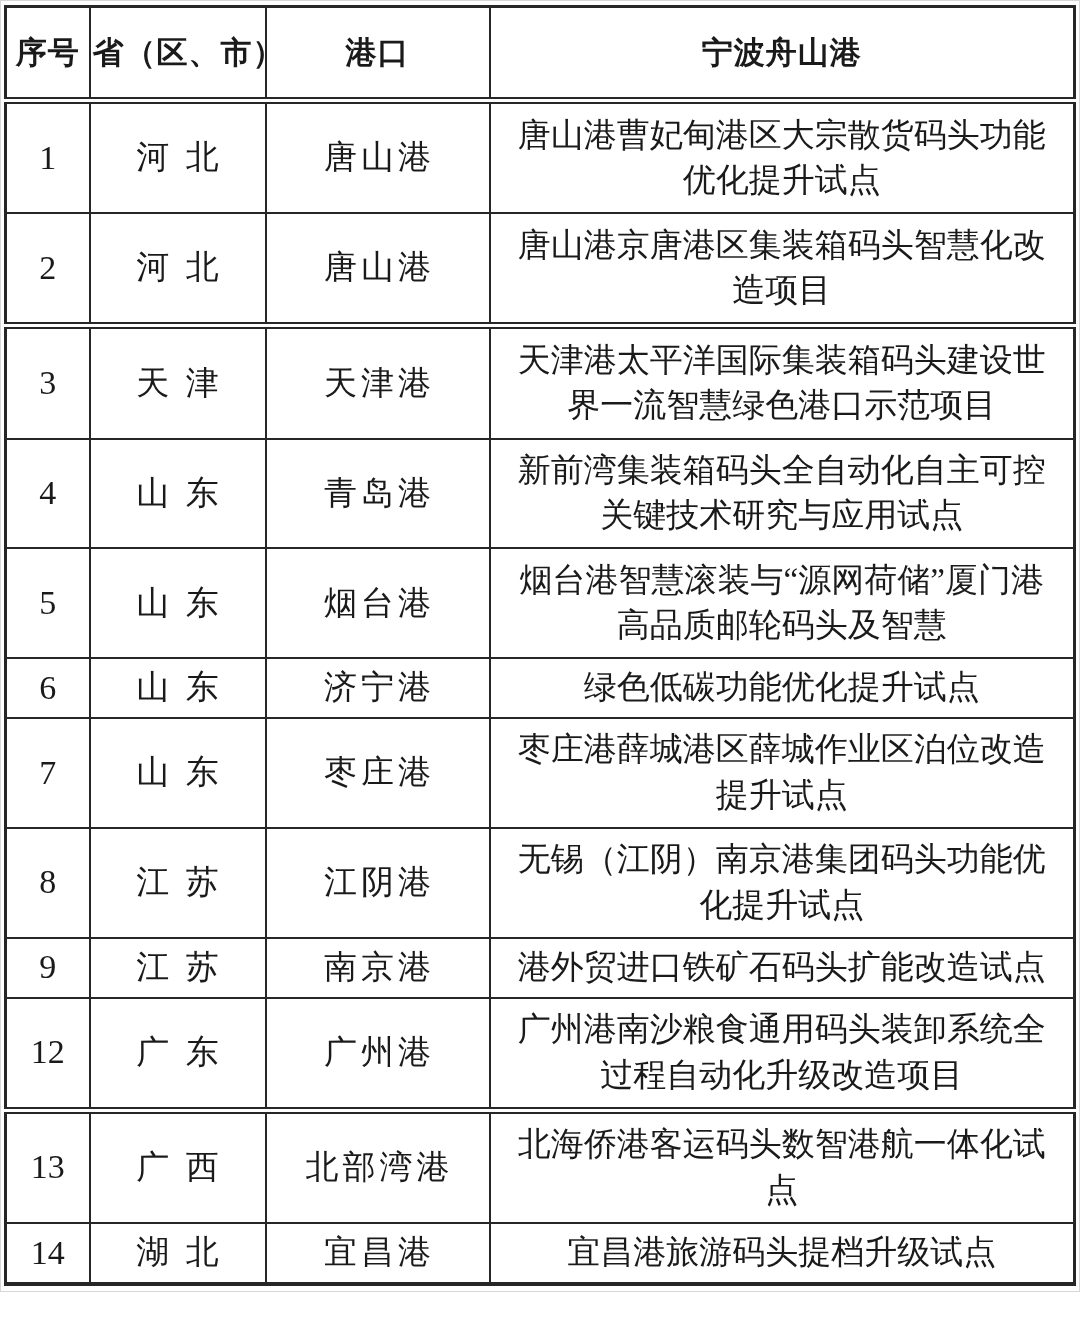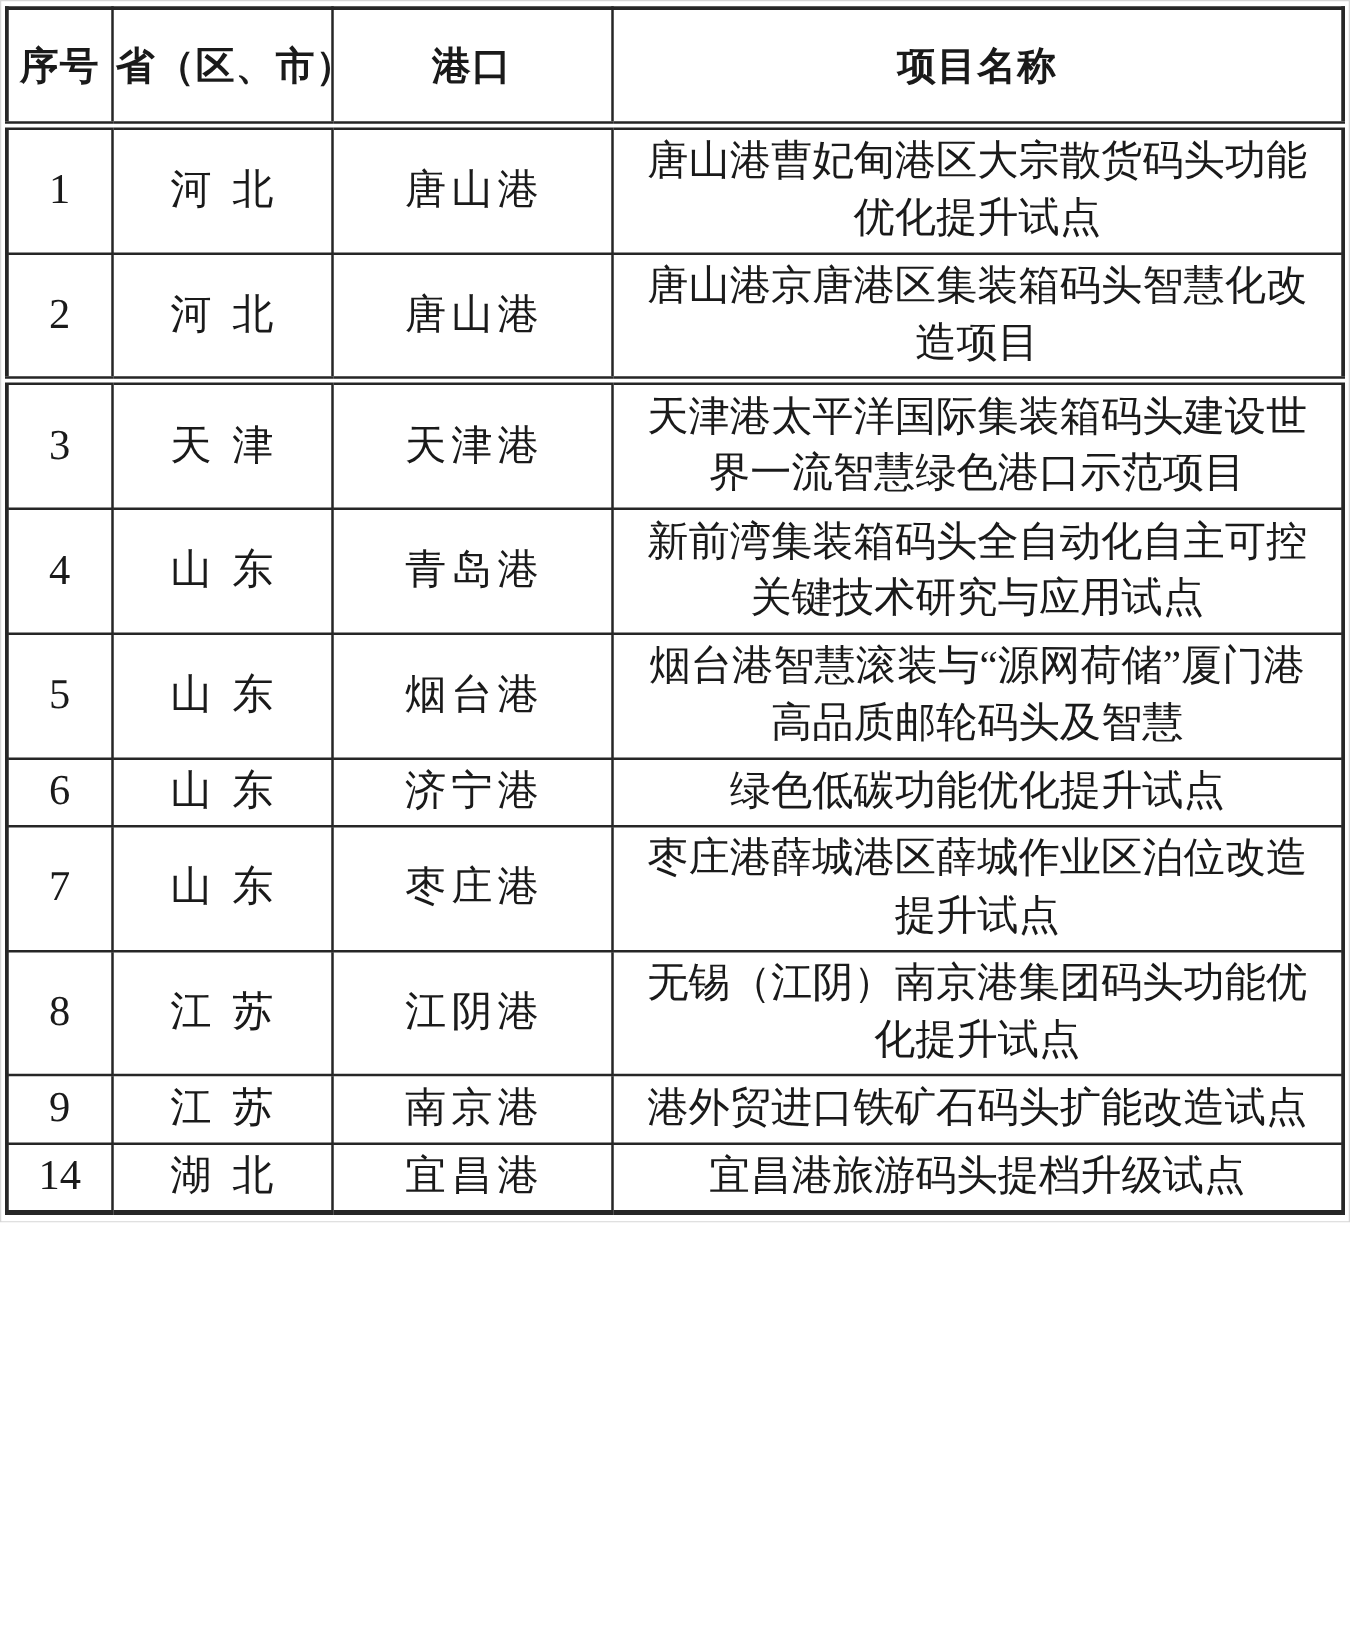--- a/index.html
+++ b/index.html
@@ -10,21 +10,21 @@
   * { box-sizing: border-box; }
   html, body {
     margin: 0;
     padding: 0;
     background: var(--bg);
     font-family: "Liberation Serif", "DejaVu Serif", serif;
     color: var(--text);
   }
   .page {
     width: 1080px;
-    height: 978px;
+    height: 1292px;
     padding: 4px 3px 5px 3px;
     border: 1px solid #d6d6d6;
     background: var(--bg);
     overflow: hidden;
   }
   table.ports-table {
     width: 100%;
     height: 100%;
     border-collapse: collapse;
     table-layout: fixed;
@@ -92,21 +92,21 @@
       <col class="c-no">
       <col class="c-province">
       <col class="c-port">
       <col class="c-project">
     </colgroup>
     <thead>
       <tr>
         <th>序号</th>
         <th>省（区、市）</th>
         <th>港口</th>
-        <th>项目名称</th>
+        <th>宁波舟山港</th>
       </tr>
     </thead>
     <tbody>
         <tr>
           <td>1</td>
           <td>河北</td>
           <td>唐山港</td>
           <td>唐山港曹妃甸港区大宗散货码头功能优化提升试点</td>
         </tr>
         <tr>
@@ -151,20 +151,32 @@
           <td>江阴港</td>
           <td>无锡（江阴）南京港集团码头功能优化提升试点</td>
         </tr>
         <tr>
           <td>9</td>
           <td>江苏</td>
           <td>南京港</td>
           <td>港外贸进口铁矿石码头扩能改造试点</td>
         </tr>
         <tr>
+          <td>12</td>
+          <td>广东</td>
+          <td>广州港</td>
+          <td>广州港南沙粮食通用码头装卸系统全过程自动化升级改造项目</td>
+        </tr>
+        <tr>
+          <td>13</td>
+          <td>广西</td>
+          <td>北部湾港</td>
+          <td>北海侨港客运码头数智港航一体化试点</td>
+        </tr>
+        <tr>
           <td>14</td>
           <td>湖北</td>
           <td>宜昌港</td>
           <td>宜昌港旅游码头提档升级试点</td>
         </tr>
       </tbody>
   </table>
 </div>
 
 </body></html>

